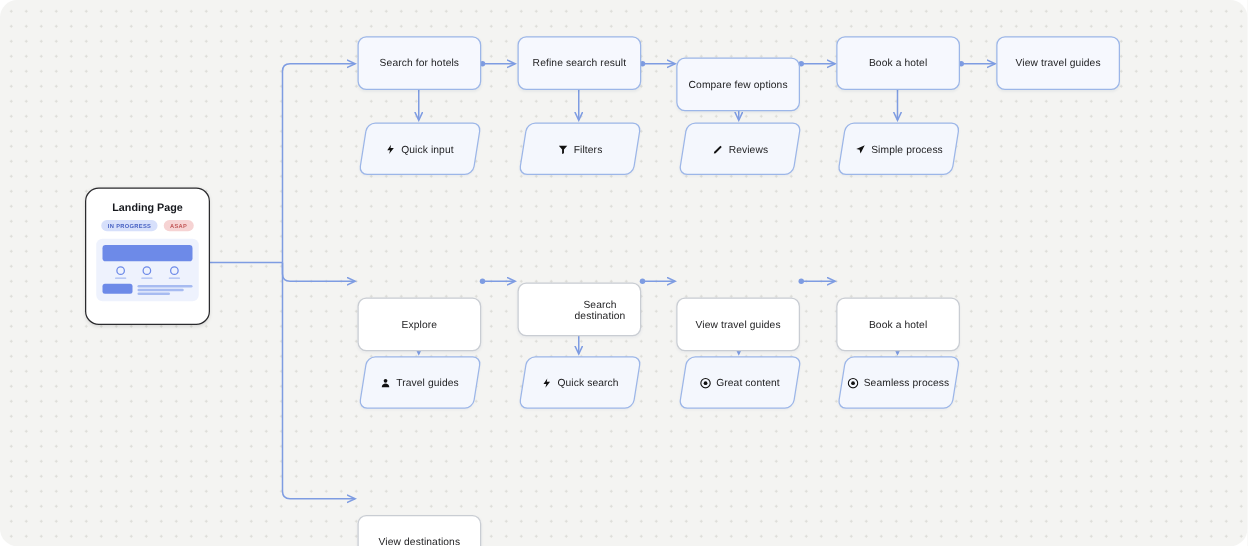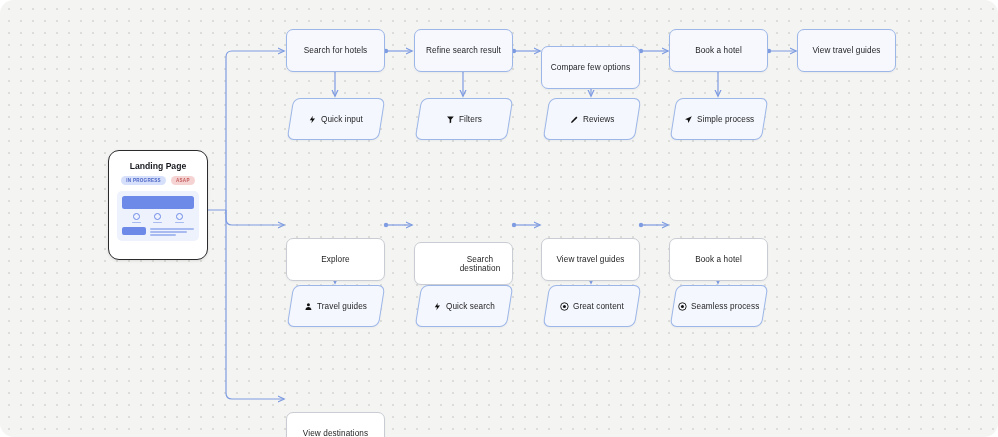--- a/index.html
+++ b/index.html
@@ -58,21 +58,20 @@
 
   
   #landing{
     position:absolute;left:68px;top:150px;width:100px;height:110px;
     background:#ffffff;
     border:1.6px solid #2b2b2e;
     border-radius:11px;
     box-sizing:border-box;
     padding:8px 8px 7px 8px;
     box-shadow:0 1px 3px rgba(0,0,0,.10);
-    margin-left:40px;
   }
   #landing .title{
     font-size:8.6px;font-weight:bold;color:#16181d;text-align:center;margin:2px 0 5px;
   }
   #landing .badges{display:flex;gap:5px;justify-content:center;margin-bottom:6px;}
   .badge{font-size:4.6px;font-weight:bold;letter-spacing:.25px;padding:2.2px 5px;border-radius:8px;}
   .badge.progress{background:#d7e0fb;color:#4a63c4;}
   .badge.asap{background:#f6d3d3;color:#c35b5b;}
   #landing .mock{
     background:#eef2fd;border-radius:5px;padding:5px;height:50px;box-sizing:border-box;
@@ -236,21 +235,21 @@
             <path d="M21 3 L3 11 L10 13 L12 21 Z" fill="#111"></path>
           </svg>
         </span>
       <span>Simple process</span>
     </div>
     </div>
 
   <div class="node proc-white" style="left:286px;top:203px;width:99px;height:43px;">
     <span>Explore</span>
     </div>
-  <div class="node proc-white" style="left:414px;top:207px;width:99px;height:43px;padding-left:33px;">
+  <div class="node proc-white" style="left:414px;top:191px;width:99px;height:43px;padding-left:33px;">
     <span>Search destination</span>
     </div>
   <div class="node proc-white" style="left:541px;top:203px;width:99px;height:43px;">
     <span>View travel guides</span>
     </div>
   <div class="node proc-white" style="left:669px;top:203px;width:99px;height:43px;">
     <span>Book a hotel</span>
     </div>
 
   <div class="node attr" style="left:290px;top:285px;width:92px;height:42px;">

